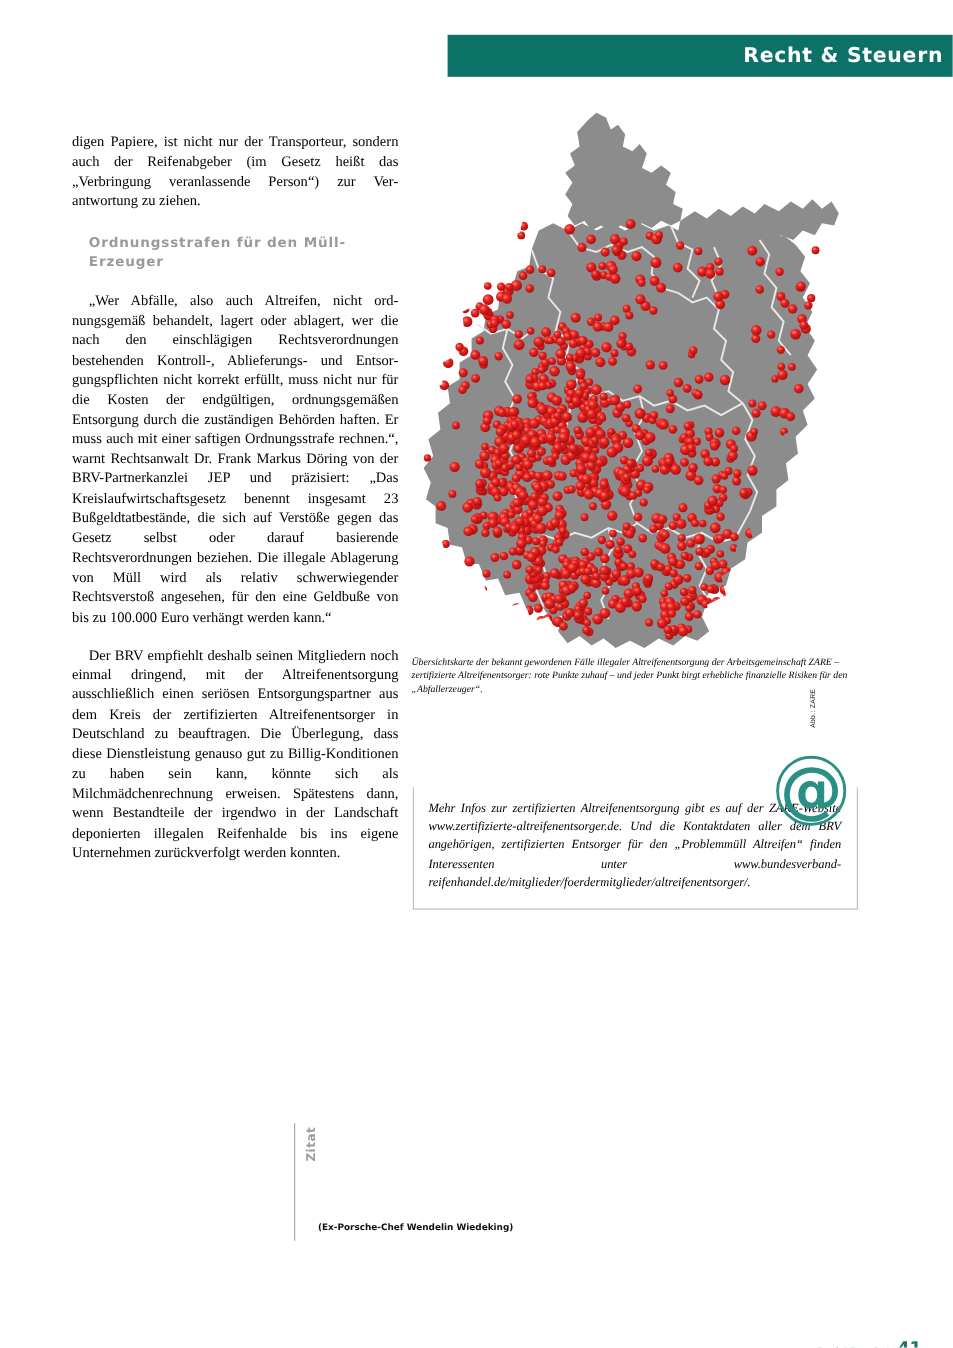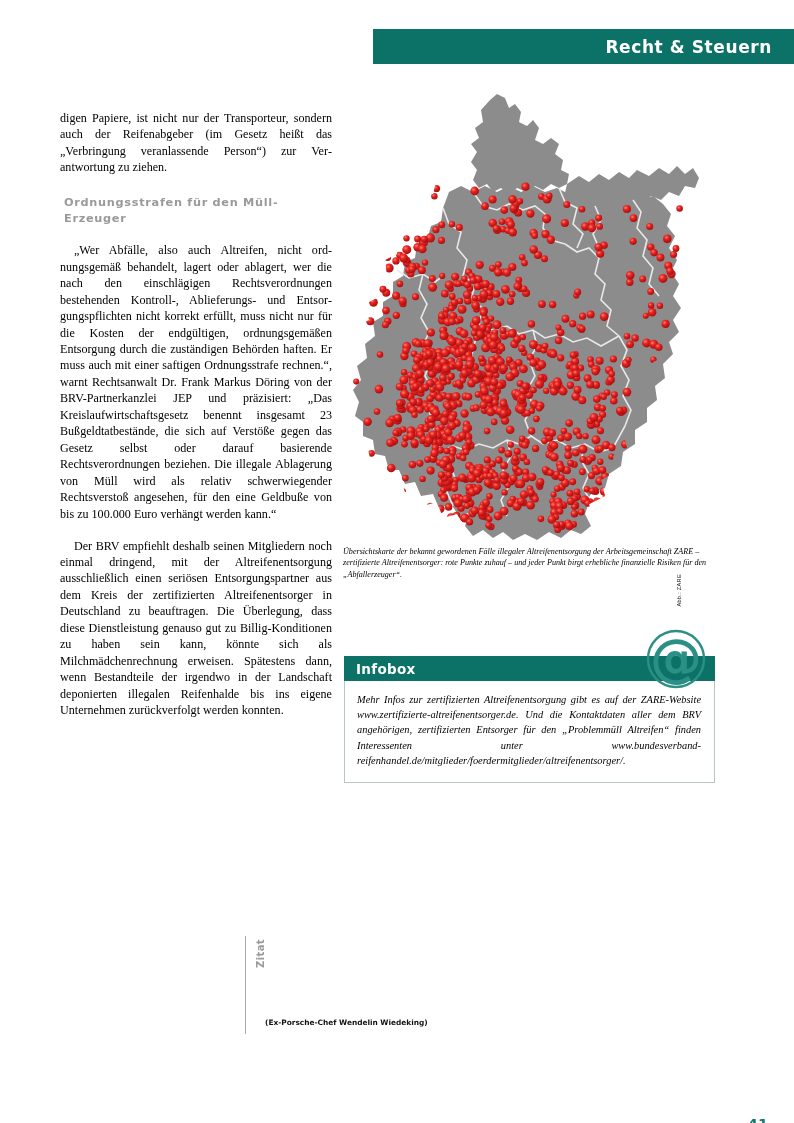--- a/index.html
+++ b/index.html
@@ -26,21 +26,21 @@
     display: flex;
     align-items: center;
     justify-content: flex-end;
   }
   #header-title {
     color: #ffffff;
     font-family: "DejaVu Sans", sans-serif;
     font-weight: bold;
     font-size: 17px;
     letter-spacing: 0.6px;
-    padding-right: 22px;
+    padding-right: 8px;
   }
 
   
   #text-column {
     position: absolute;
     left: 60px;
     top: 110px;
     width: 272px;
     color: #000000;
   }
@@ -55,21 +55,21 @@
   .body-par.indent { text-indent: 14px; }
   .gap-before { margin-top: 15.5px; }
 
   #section-subhead {
     font-family: "DejaVu Sans", sans-serif;
     font-weight: bold;
     font-size: 11.3px;
     line-height: 16px;
     letter-spacing: 0.7px;
     color: #9a9a9a;
-    margin: 19px 0 0 4px;
+    margin: 19px 0 0 14px;
   }
 
   
   #map-figure {
     position: absolute;
     left: 337px;
     top: 88px;
     width: 400px;
     height: 490px;
   }
@@ -4243,23 +4243,20 @@
           <ellipse cx="32.3" cy="194.9" rx="1.06" ry="0.81" fill="#ff8a7a" opacity="0.45"></ellipse>
         </g>
       </g>
   </svg>
   <div id="map-credit">Abb.: ZARE</div>
 </div>
 
 <div id="map-caption">Übersichtskarte der bekannt gewordenen Fälle illegaler Altreifenentsorgung der Arbeits­gemeinschaft ZARE – zertifizierte Altreifenentsorger: rote Punkte zuhauf – und jeder Punkt birgt erhebliche finanzielle Risiken für den „Abfallerzeuger“.</div>
 
 <div id="infobox">
-  <div id="infobox-header">
-    <span id="infobox-title">Infobox</span>
-  </div>
   <div id="infobox-body">Mehr Infos zur zertifizierten Altreifenentsorgung gibt es auf der ZARE-Website www.zertifizierte-altreifenentsorger.de. Und die Kontaktdaten aller dem BRV angehörigen, zertifizierten Entsorger für den „Pro­blemmüll Altreifen“ finden Interessenten unter www.bundesverband-reifenhandel.de/mitglieder/foerdermitglieder/altreifenentsorger/.</div>
 </div>
 
 <svg id="at-badge" viewBox="0 0 62 62">
   <circle cx="31" cy="31" r="28" fill="none" stroke="#2a8f84" stroke-width="2.4"></circle>
   <text x="31" y="48" text-anchor="middle" font-family="DejaVu Sans, sans-serif" font-size="52" font-weight="bold" fill="#2a8f84">@</text>
 </svg>
 
 <div id="quote-block">
   <div id="quote-rule"></div>

